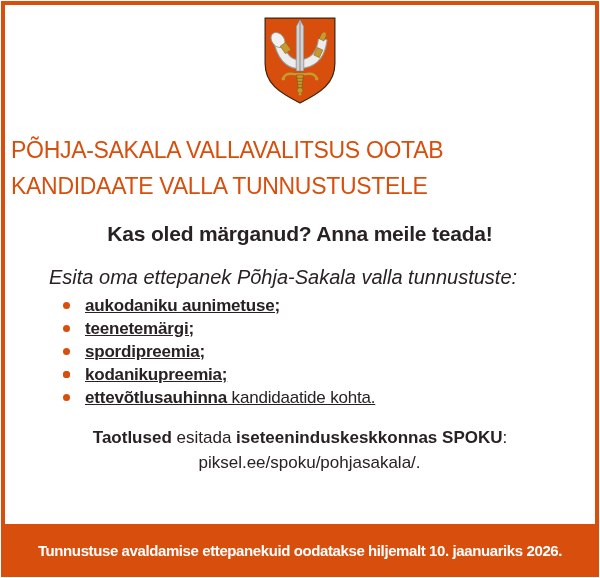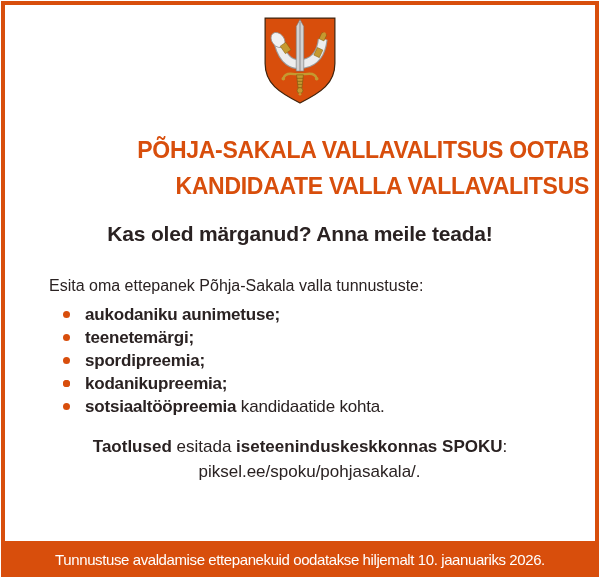--- a/index.html
+++ b/index.html
@@ -12,46 +12,46 @@
   body{
     width:600px;height:578px;overflow:hidden;background:var(--background);
     font-family:"Liberation Sans","DejaVu Sans",sans-serif;color:var(--ink);
   }
   .poster{
     position:relative;width:598px;height:576px;margin:1px;
     border:4px solid var(--accent);background:var(--background);
   }
   .crest{display:block;margin:10px auto 0;}
   .title{
-    margin:26px 6px 0;text-align:right;color:var(--accent);
-    font-size:23px;line-height:36px;font-weight:700;letter-spacing:-0.3px;
+    margin:26px 6px 0;text-align:left;color:var(--accent);
+    font-size:23px;line-height:36px;font-weight:400;letter-spacing:-0.3px;
   }
   .title span{display:block;white-space:nowrap;}
   .subtitle{
     margin:17px 0 16px;text-align:center;color:var(--ink);
     font-size:21px;line-height:26px;font-weight:700;letter-spacing:-0.2px;
   }
-  .intro{margin:28px 0 0 44px;font-size:16px;line-height:22px;}
-  .award-list{list-style:none;margin:6px 0 0;padding:0 0 0 58px;}
+  .intro{margin:19px 0 0 44px;font-size:20px;line-height:22px;font-style:italic;}
+  .award-list{list-style:none;margin:6px 0 0;padding:0 0 0 58px;text-decoration:underline;}
   .award-list li{
     position:relative;padding-left:22px;line-height:23px;
     font-size:17px;font-weight:700;letter-spacing:-0.2px;
   }
   .award-list .rest{font-weight:400;}
   .bullet{
     position:absolute;left:0;top:8px;width:7px;height:7px;border-radius:50%;
     background:var(--accent);
   }
   .note{margin:16px 0 0;text-align:center;font-size:17px;line-height:25px;}
   .note .b{font-weight:700;}
   .note .url{display:block;padding-left:19px;}
   .footer{
-    position:absolute;left:-4px;right:-4px;bottom:-4px;height:36px;
+    position:absolute;left:-4px;right:-4px;bottom:-4px;height:53px;
     background:var(--accent);color:#ffffff;display:flex;align-items:center;
-    justify-content:center;font-weight:400;font-size:15px;
+    justify-content:center;font-weight:700;font-size:15px;
     letter-spacing:-0.4px;white-space:nowrap;
   }
 </style>
 </head>
 <body>
 
 <div class="poster">
 
   <svg class="crest" width="76" height="91" viewBox="0 0 100 120" aria-hidden="true">
     <path d="M4,4 L96,4 L96,64 C96,90 78,102 50,116 C22,102 4,90 4,64 Z" stroke="#3f240e" stroke-width="1.6" fill="#d84e0c"></path>
@@ -79,21 +79,21 @@
       <line x1="46" y1="83.5" x2="54" y2="83.5" stroke="#7d5a10" stroke-width="0.9"></line>
       <line x1="46.5" y1="87.5" x2="53.5" y2="87.5" stroke="#7d5a10" stroke-width="0.9"></line>
       <line x1="47" y1="91.5" x2="53" y2="91.5" stroke="#7d5a10" stroke-width="0.9"></line>
       <circle cx="50" cy="99.5" r="3.8" stroke="#7d5a10" stroke-width="0.8" fill="#c59a30"></circle>
       <circle cx="50" cy="104.5" r="1.8" fill="#c59a30"></circle>
     </g>
   </svg>
 
   <h1 class="title">
     <span>PÕHJA-SAKALA VALLAVALITSUS OOTAB</span>
-    <span>KANDIDAATE VALLA VALLAVALITSUS</span>
+    <span>KANDIDAATE VALLA TUNNUSTUSTELE</span>
   </h1>
 
   <h2 class="subtitle">Kas oled märganud? Anna meile teada!</h2>
 
   <p class="intro">Esita oma ettepanek Põhja-Sakala valla tunnustuste:</p>
 
   <ul class="award-list">
     <li>
       <span class="bullet"></span><span class="b">aukodaniku aunimetuse;</span><span class="rest"></span>
     </li>
@@ -103,21 +103,21 @@
     <li>
       <span class="bullet"></span><span class="b">spordipreemia;</span><span class="rest"></span>
     </li>
     <li>
       <span class="bullet"></span><span class="rest"></span>
     </li>
     <li>
       <span class="bullet"></span><span class="b">kodanikupreemia;</span><span class="rest"></span>
     </li>
     <li>
-      <span class="bullet"></span><span class="b">sotsiaaltööpreemia</span><span class="rest"> kandidaatide kohta.</span>
+      <span class="bullet"></span><span class="b">ettevõtlusauhinna</span><span class="rest"> kandidaatide kohta.</span>
     </li>
   </ul>
 
   <p class="note">
     <span class="b">Taotlused</span><span> esitada </span><span class="b">iseteeninduskeskkonnas SPOKU</span><span>:</span>
     <span class="url">piksel.ee/spoku/pohjasakala/.</span>
   </p>
 
   <div class="footer">
     <span>Tunnustuse avaldamise ettepanekuid oodatakse hiljemalt 10. jaanuariks 2026.</span>

